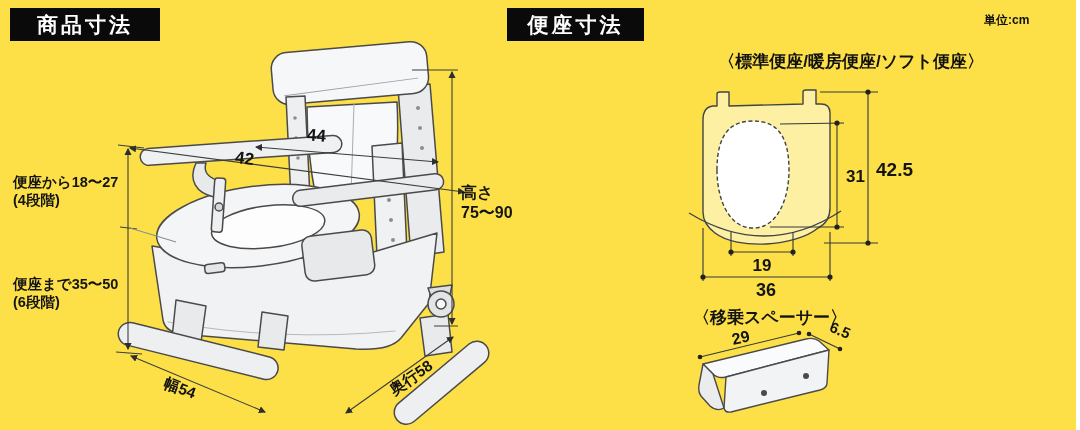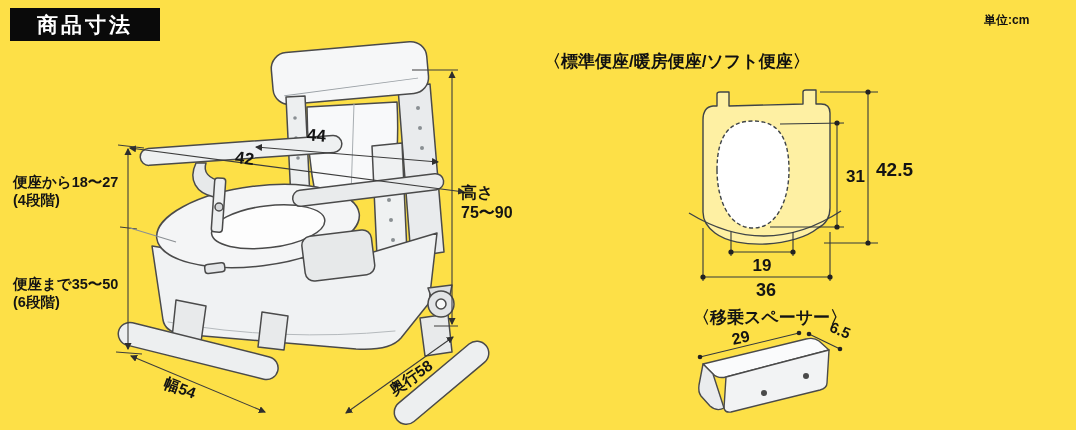--- a/index.html
+++ b/index.html
@@ -13,35 +13,36 @@
     font-weight:bold; font-size:21px; letter-spacing:3px;
     display:flex; align-items:center; justify-content:center;
   }
   #hdr-product { left:10px; top:8px;  width:150px; height:33px; }
   #hdr-seat    { left:507px; top:8px; width:137px; height:33px; }
   .unit {
     position:absolute; left:984px; top:12px;
     font-size:12px; font-weight:bold; color:#111;
   }
   .subtitle {
-    position:absolute; left:544px; top:50px; width:400px;
-    text-align:left; font-size:17px; font-weight:bold; color:#111;
+    position:absolute; left:584px; top:50px; width:400px;
+    text-align:right; font-size:17px; font-weight:bold; color:#111;
   }
   svg text {
     font-family:"Liberation Sans", sans-serif;
     font-weight:bold; fill:#141414;
   }
   svg { position:absolute; left:0; top:0; }
 </style>
 </head>
 <body>
 
 <div class="canvas">
 
   <div class="hdr" id="hdr-product">商品寸法</div>
+  <div class="hdr" id="hdr-seat">便座寸法</div>
   <div class="unit">単位:cm</div>
   <div class="subtitle">〈標準便座/暖房便座/ソフト便座〉</div>
 
   <svg width="1080" height="430" viewBox="0 0 1080 430">
     <defs>
       <marker id="arr" viewBox="0 0 10 10" refX="8.5" refY="5" markerWidth="6.5" markerHeight="6.5" orient="auto-start-reverse">
         <path d="M0,0 L10,5 L0,10 z" fill="#2e2e2e"></path>
       </marker>
     </defs>
 

